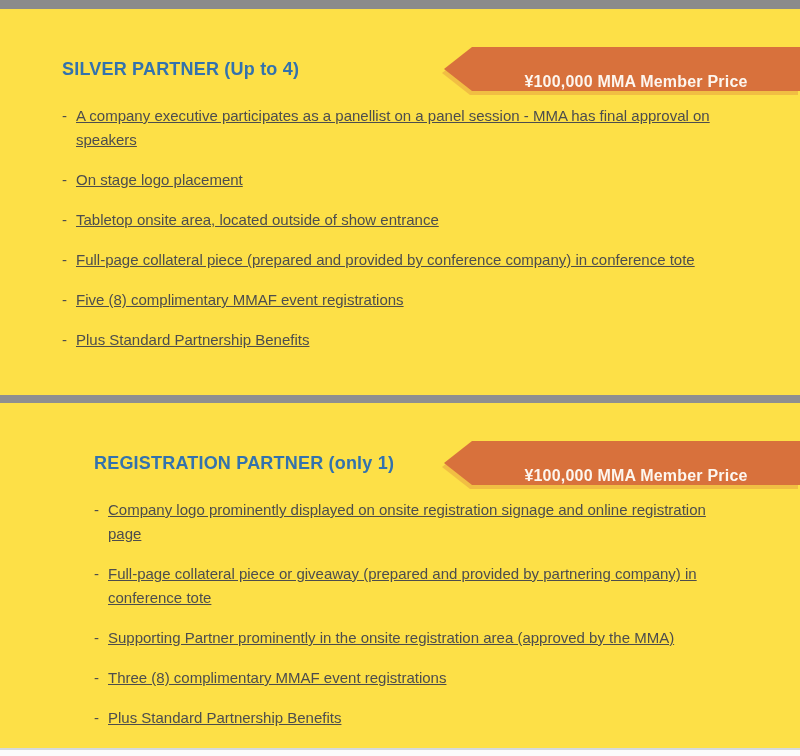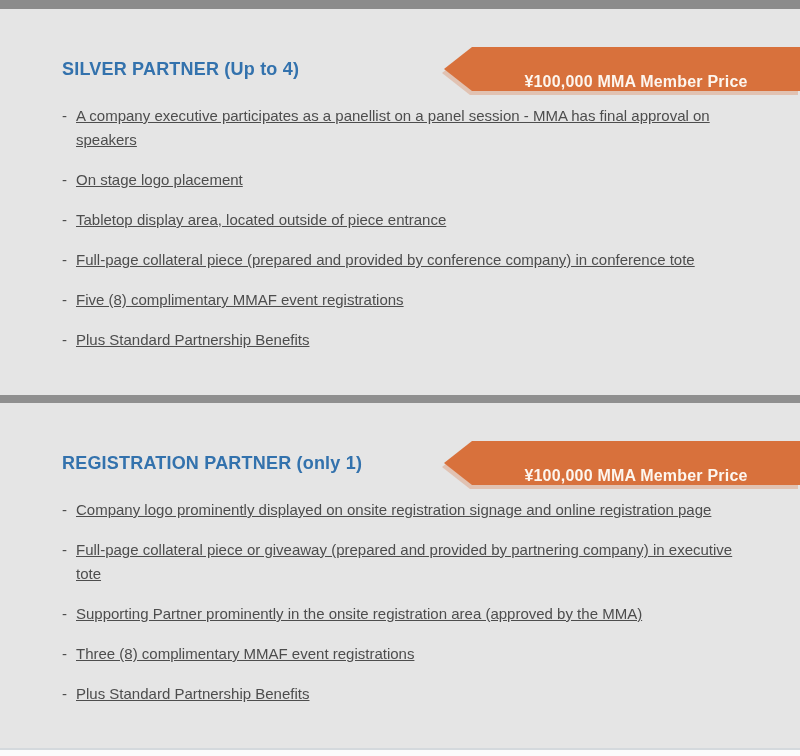--- a/index.html
+++ b/index.html
@@ -11,25 +11,25 @@
   }
   .top-bar {
     height: 9px;
     background: #8b8b8b;
   }
   .mid-bar {
     height: 8px;
     background: #8f8f8f;
   }
   .panel {
-    background: #e5e5e5;
+    background: #fde047;
     position: relative;
   }
   .panel.first  { height: 386px; }
-  .panel.second { height: 345px; }
+  .panel.second { height: 345px; padding-left: 32px; }
   .header-row {
     display: flex;
     align-items: center;
     padding-top: 38px;
     height: 82px; 
   }
   .section-title {
     margin-left: 62px;
     font-size: 18px;
     font-weight: bold;
@@ -102,21 +102,21 @@
     <li class="benefit-item">
       <span class="dash">-</span>
       <span class="benefit-text">A company executive participates as a panellist on a panel session - MMA has final approval on speakers</span>
     </li>
     <li class="benefit-item">
       <span class="dash">-</span>
       <span class="benefit-text">On stage logo placement</span>
     </li>
     <li class="benefit-item">
       <span class="dash">-</span>
-      <span class="benefit-text">Tabletop display area, located outside of piece entrance</span>
+      <span class="benefit-text">Tabletop onsite area, located outside of show entrance</span>
     </li>
     <li class="benefit-item">
       <span class="dash">-</span>
       <span class="benefit-text">Full-page collateral piece (prepared and provided by conference company) in conference tote</span>
     </li>
     <li class="benefit-item">
       <span class="dash">-</span>
       <span class="benefit-text">Five (8) complimentary MMAF event registrations</span>
     </li>
     <li class="benefit-item">
@@ -137,21 +137,21 @@
       </div>
     </div>
   </div>
   <ul class="benefit-list">
     <li class="benefit-item">
       <span class="dash">-</span>
       <span class="benefit-text">Company logo prominently displayed on onsite registration signage and online registration page</span>
     </li>
     <li class="benefit-item">
       <span class="dash">-</span>
-      <span class="benefit-text">Full-page collateral piece or giveaway (prepared and provided by partnering company) in executive tote</span>
+      <span class="benefit-text">Full-page collateral piece or giveaway (prepared and provided by partnering company) in conference tote</span>
     </li>
     <li class="benefit-item">
       <span class="dash">-</span>
       <span class="benefit-text">Supporting Partner prominently in the onsite registration area (approved by the MMA)</span>
     </li>
     <li class="benefit-item">
       <span class="dash">-</span>
       <span class="benefit-text">Three (8) complimentary MMAF event registrations</span>
     </li>
     <li class="benefit-item">

